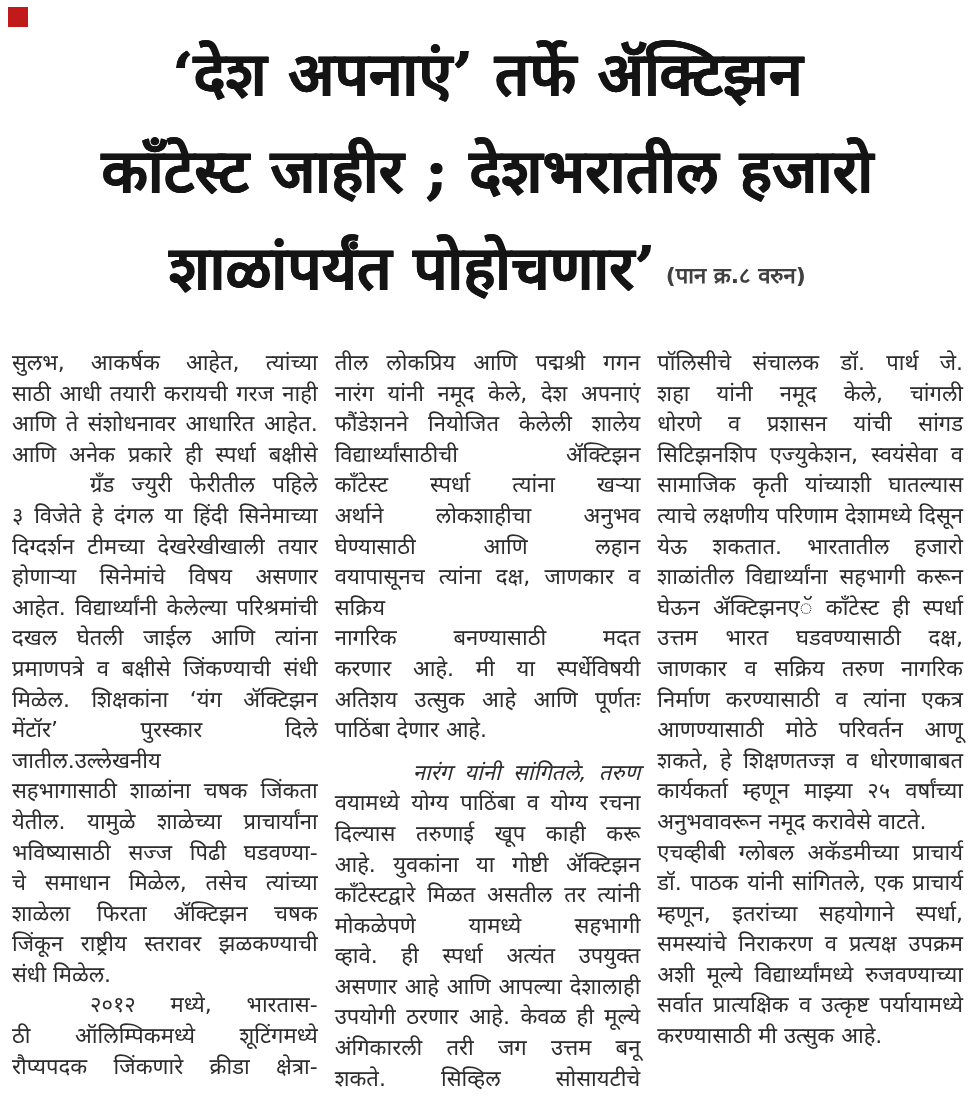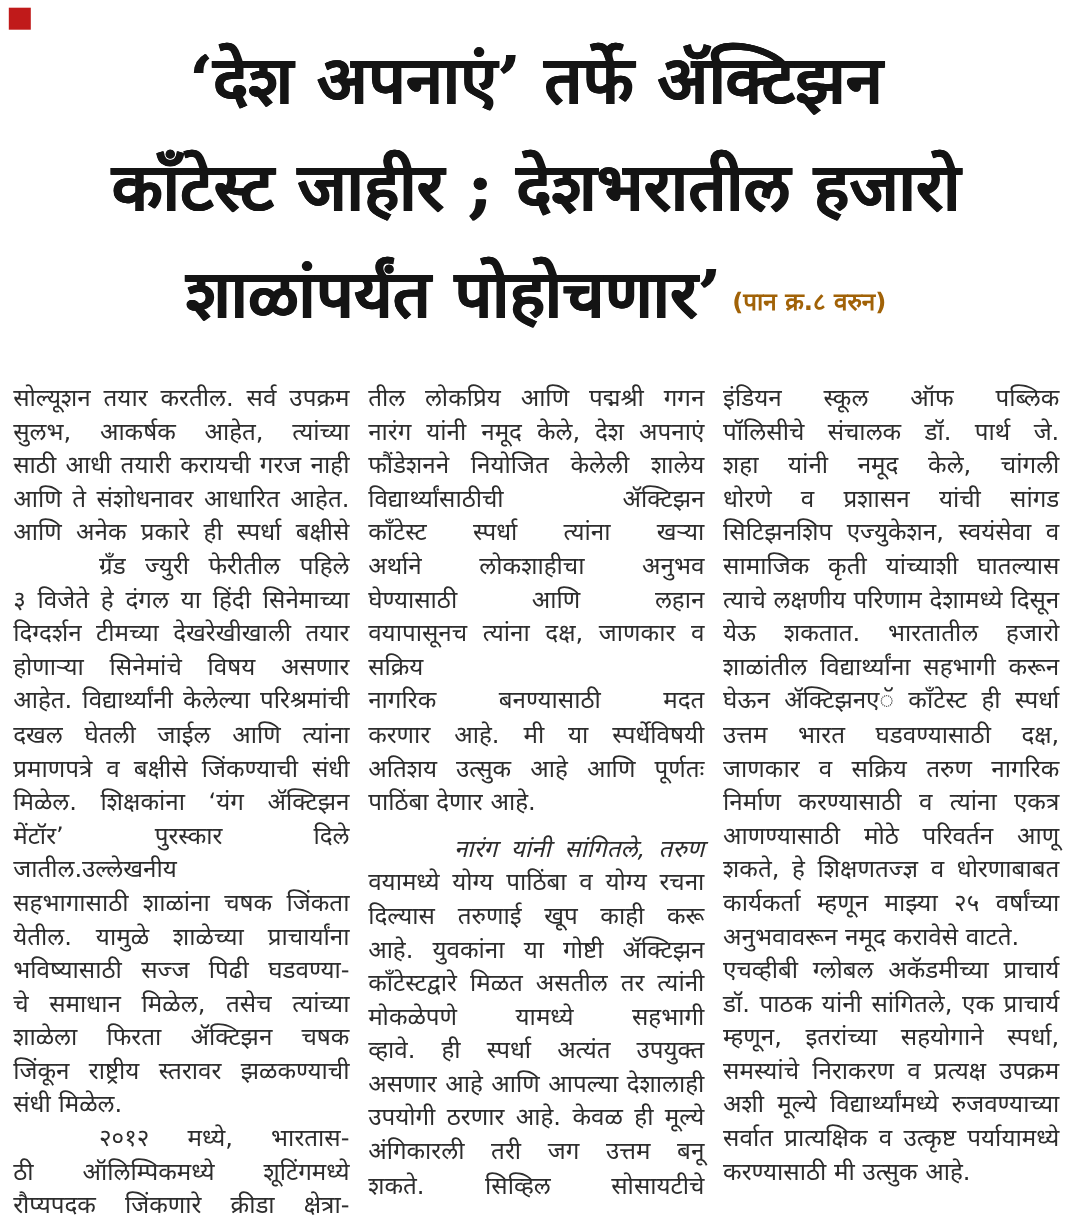--- a/index.html
+++ b/index.html
@@ -38,21 +38,21 @@
     white-space: nowrap;
   }
   .hnote {
     font-family: "DejaVu Sans", sans-serif;
     font-size: 22px;
     font-weight: bold;
     letter-spacing: 0;
     text-shadow: none;
     margin-left: 10px;
     vertical-align: 6px;
-    color: #a16207;
+    color: #404040;
   }
   .body-cols {
     display: flex;
     gap: 17px;
     padding: 24px 12px 0 12px;
   }
   .col {
     flex: 1;
     min-width: 0;
     font-size: 22px;
@@ -86,21 +86,20 @@
   <div class="corner-mark" style="background: rgb(192, 26, 26);"></div>
 
   <div class="headline" style="color: rgb(20, 20, 20);">
     <div class="hline">‘देश अपनाएं’ तर्फे ॲक्टिझन</div>
     <div class="hline">काँटेस्ट जाहीर ; देशभरातील हजारो</div>
     <div class="hline"><span>शाळांपर्यंत पोहोचणार’</span><span class="hnote">(पान क्र.८ वरुन)</span></div>
   </div>
 
   <div class="body-cols">
     <div class="col" style="color: rgb(45, 45, 45);">
-        <div class="bline">सोल्यूशन तयार करतील. सर्व उपक्रम</div>
         <div class="bline">सुलभ, आकर्षक आहेत, त्यांच्या</div>
         <div class="bline">साठी आधी तयारी करायची गरज नाही</div>
         <div class="bline">आणि ते संशोधनावर आधारित आहेत.</div>
         <div class="bline">आणि अनेक प्रकारे ही स्पर्धा बक्षीसे</div>
         <div class="bline ind">ग्रँड ज्युरी फेरीतील पहिले</div>
         <div class="bline">३ विजेते हे दंगल या हिंदी सिनेमाच्या</div>
         <div class="bline">दिग्दर्शन टीमच्या देखरेखीखाली तयार</div>
         <div class="bline">होणाऱ्या सिनेमांचे विषय असणार</div>
         <div class="bline">आहेत. विद्यार्थ्यांनी केलेल्या परिश्रमांची</div>
         <div class="bline">दखल घेतली जाईल आणि त्यांना</div>
@@ -137,21 +136,20 @@
         <div class="bline">आहे. युवकांना या गोष्टी ॲक्टिझन</div>
         <div class="bline">काँटेस्टद्वारे मिळत असतील तर त्यांनी</div>
         <div class="bline">मोकळेपणे यामध्ये सहभागी</div>
         <div class="bline">व्हावे. ही स्पर्धा अत्यंत उपयुक्त</div>
         <div class="bline">असणार आहे आणि आपल्या देशालाही</div>
         <div class="bline">उपयोगी ठरणार आहे. केवळ ही मूल्ये</div>
         <div class="bline">अंगिकारली तरी जग उत्तम बनू</div>
         <div class="bline">शकते. सिव्हिल सोसायटीचे</div>
       </div>
     <div class="col" style="color: rgb(45, 45, 45);">
-        <div class="bline">इंडियन स्कूल ऑफ पब्लिक</div>
         <div class="bline">पॉलिसीचे संचालक डॉ. पार्थ जे.</div>
         <div class="bline">शहा यांनी नमूद केले, चांगली</div>
         <div class="bline">धोरणे व प्रशासन यांची सांगड</div>
         <div class="bline">सिटिझनशिप एज्युकेशन, स्वयंसेवा व</div>
         <div class="bline">सामाजिक कृती यांच्याशी घातल्यास</div>
         <div class="bline">त्याचे लक्षणीय परिणाम देशामध्ये दिसून</div>
         <div class="bline">येऊ शकतात. भारतातील हजारो</div>
         <div class="bline">शाळांतील विद्यार्थ्यांना सहभागी करून</div>
         <div class="bline">घेऊन ॲक्टिझनएॅ काँटेस्ट ही स्पर्धा</div>
         <div class="bline">उत्तम भारत घडवण्यासाठी दक्ष,</div>

